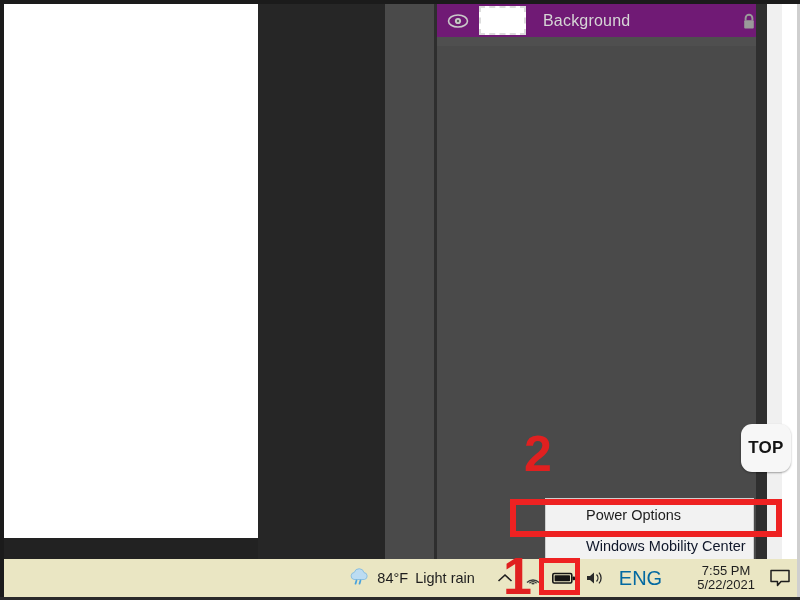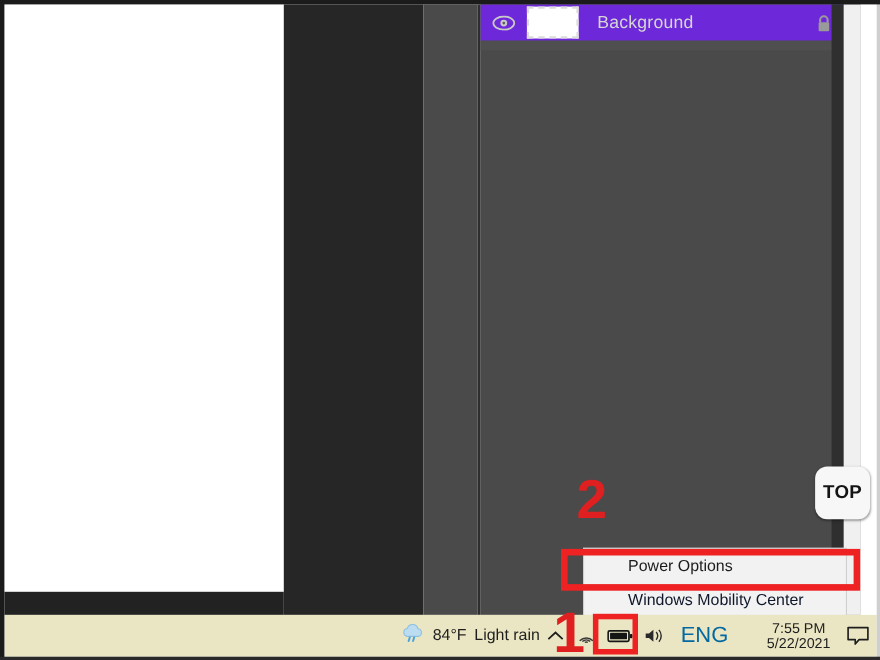--- a/index.html
+++ b/index.html
@@ -23,21 +23,21 @@
   .canvas-white{position:absolute;left:4px;top:4px;width:254px;height:534px;background:#ffffff;}
   .band-dark{position:absolute;left:258px;top:4px;width:127px;height:555px;background:#262626;}
   .band-gray{position:absolute;left:385px;top:4px;width:49px;height:555px;background:#4a4a4a;}
   .band-divider{position:absolute;left:434px;top:4px;width:3px;height:555px;background:#2e2e2e;}
   .canvas-under{position:absolute;left:4px;top:538px;width:254px;height:21px;background:#222222;}
 
   
   .layers-panel{position:absolute;left:437px;top:4px;width:345px;height:555px;background:#4a4a4a;}
   .layer-row{
     position:absolute;left:0;top:0;width:330px;height:33px;
-    background:#6d28d9;display:flex;align-items:center;
+    background:#701a75;display:flex;align-items:center;
   }
   .layer-eye{
     width:42px;height:33px;display:flex;align-items:center;justify-content:center;
   }
   .layer-eye svg{display:block;}
   .layer-thumb{
     width:47px;height:29px;background:#ffffff;margin-left:0px;
     border:2px dashed #dcdcdc;box-sizing:border-box;
     display:flex;align-items:center;justify-content:center;
   }
@@ -63,21 +63,21 @@
     position:absolute;left:725px;top:424px;width:50px;height:48px;
     background:#f7f7f7;border-radius:11px;
     display:flex;align-items:center;justify-content:center;
     font-size:17px;font-weight:bold;color:#141414;letter-spacing:.3px;
     box-shadow:0 1px 2px rgba(0,0,0,.35);
     margin-left:16px;
   }
 
   
   .ctx-menu{
-    position:absolute;left:530px;top:498px;width:240px;height:62px;
+    position:absolute;left:545px;top:498px;width:209px;height:62px;
     background:#f2f2f2;border:1px solid #cfcfcf;box-sizing:border-box;
   }
   .ctx-item{
     height:31px;display:flex;align-items:center;
     padding-left:40px;box-sizing:border-box;
     font-size:14.5px;color:#1c1c1c;white-space:nowrap;
   }
   .ctx-item.second{color:#0f172a;}
 
   
@@ -103,21 +103,21 @@
     border:5px solid #ee2222;box-sizing:border-box;z-index:44;
   }
 
   
   .taskbar{
     position:absolute;left:4px;bottom:3px;width:793px;height:38px;
     background:#eae6c3;display:flex;align-items:center;justify-content:flex-end;
     z-index:40;
   }
   .tb-weather{
-    display:flex;align-items:center;gap:7px;margin-right:0;
+    display:flex;align-items:center;gap:7px;margin-right:16px;
   }
   .tb-weather-text{font-size:14.5px;color:#1e1e1e;white-space:nowrap;}
   .tb-tray{display:flex;align-items:center;gap:0px;}
   .tray-btn{
     width:28px;height:36px;display:flex;align-items:center;justify-content:center;
   }
   .tray-btn.wide{width:34px;}
   .tb-lang{
     font-size:20px;color:#0369a1;padding:0 10px;white-space:nowrap;
   }

